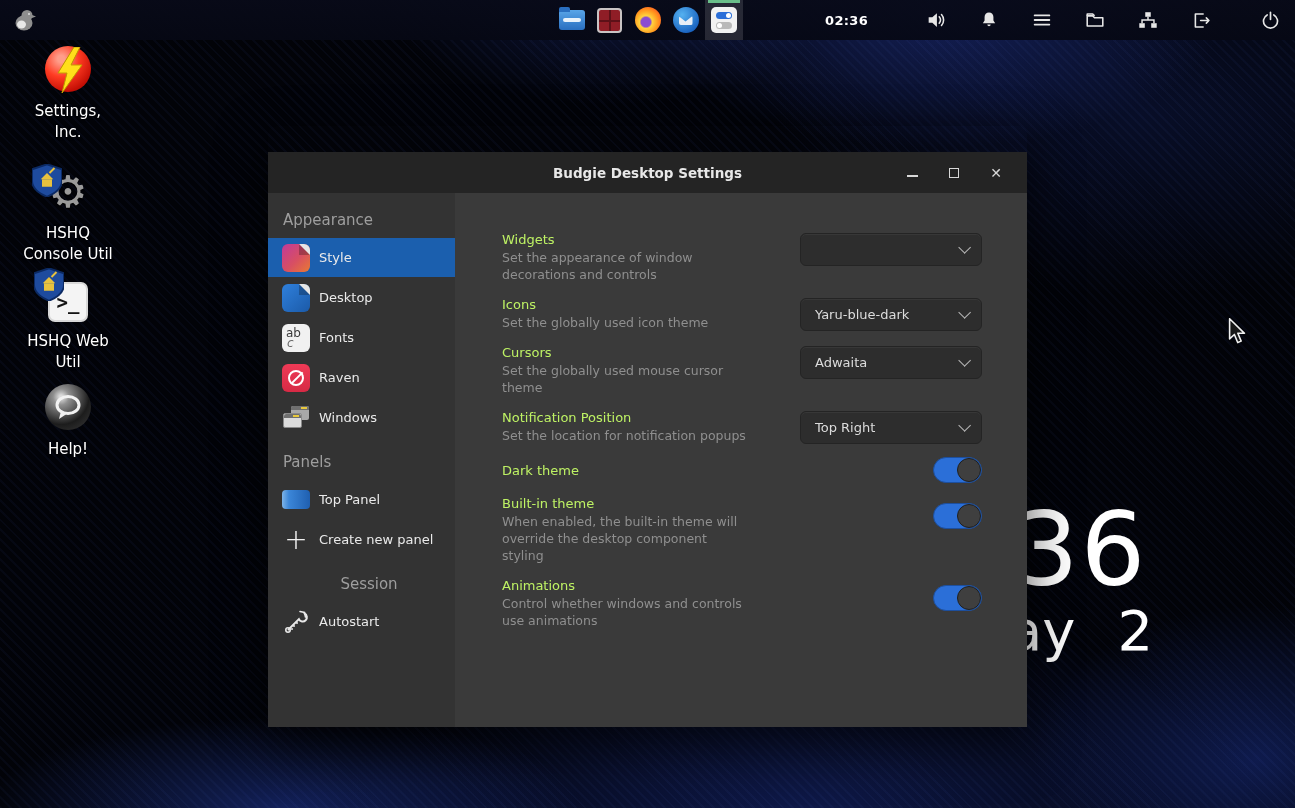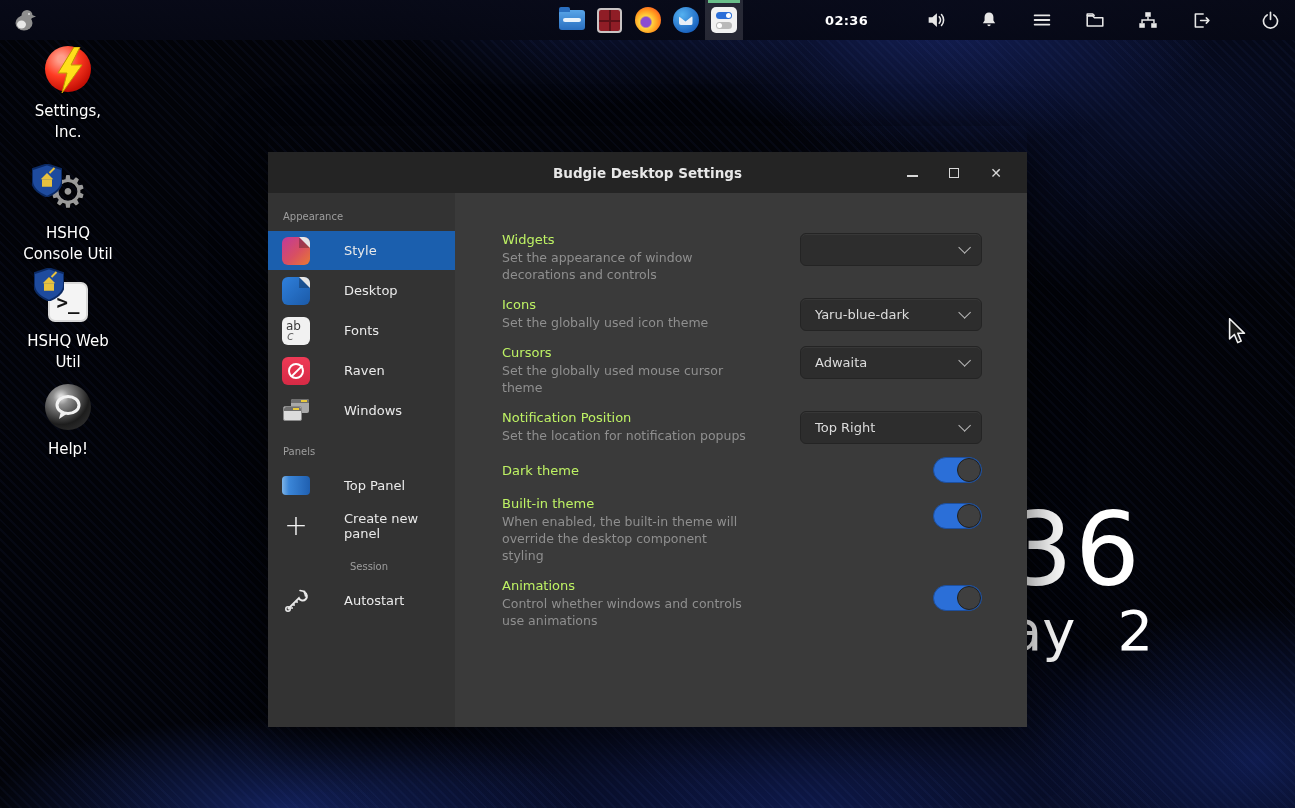--- a/index.html
+++ b/index.html
@@ -65,39 +65,39 @@
   .art-ball svg{ position:absolute; left:5px; top:1px; }
   .gear-glyph{ font-size:44px; color:#9a9a9a; line-height:44px; text-shadow:0 1px 1px #000; }
   .shield{ position:absolute; }
   .art-term{ width:40px; height:40px; border-radius:7px; background:#f4f4f4; border:2px solid #d8d8d8; display:flex; align-items:center; justify-content:center; color:#141414; font-weight:bold; font-size:19px; font-family:"DejaVu Sans Mono",monospace; }
   .art-help{ width:46px; height:46px; border-radius:50%;
     background:radial-gradient(circle at 35% 28%, #d9d9d9 0 4%, #8f8f8f 18%, #1c1c1c 62%, #3c3c3c 100%);
     display:flex; align-items:center; justify-content:center; }
 
   
   .bg-clock{ position:absolute; left:1008px; top:498px; z-index:1; color:#fff; font-family:"DejaVu Sans",sans-serif; }
-  .bg-clock .t{ font-size:102px; line-height:104px; font-weight:normal; letter-spacing:2px; }
+  .bg-clock .t{ font-size:102px; line-height:104px; font-weight:normal; letter-spacing:2px;text-align:center; }
   .bg-clock .d{ font-size:56px; line-height:58px; margin-top:0px; }
   .bg-clock .d .sp{ display:inline-block; width:42px; }
 
   
   .window{ position:absolute; left:268px; top:126px; width:759px; height:601px; z-index:5;
     border-radius:8px 8px 0 0; overflow:hidden; box-shadow:0 18px 50px rgba(0,0,0,.65); display:flex; flex-direction:column; }
   .titlebar{ height:41px; background:#242424; display:flex; align-items:center; justify-content:center; position:relative; flex:0 0 auto;margin-top:26px; }
   .titlebar .title{ color:#e8e8e8; font-size:13.5px; font-weight:bold; }
   .tb-buttons{ position:absolute; right:14px; top:0; height:41px; display:flex; align-items:center; gap:8px; }
   .tb-btn{ width:34px; height:30px; display:flex; align-items:center; justify-content:center; color:#d8d8d8; cursor:pointer; border-radius:4px; }
   .glyph-min{ width:11px; height:2px; background:#d8d8d8; margin-top:7px; }
   .glyph-max{ width:10px; height:10px; border:1.5px solid #d8d8d8; }
   .glyph-close{ font-size:14px; line-height:14px; }
 
   .win-body{ flex:1; display:flex; min-height:0; }
   .sidebar{ width:187px; background:#333333; flex:0 0 auto; padding-top:10px; }
-  .sb-header{ color:#9e9e9e; font-size:10px; padding:8px 0 9px 15px; }
-  .sb-item{ height:39px; display:flex; align-items:center; padding-left:14px; gap:34px; cursor:pointer; margin-bottom:1px; }
+  .sb-header{ color:#9e9e9e; font-size:15px; padding:8px 0 9px 15px; }
+  .sb-item{ height:39px; display:flex; align-items:center; padding-left:14px; gap:9px; cursor:pointer; margin-bottom:1px; }
   .sb-item.selected{ background:#1b5fae; }
   .sb-item .label{ color:#eaeaea; font-size:13px; }
   .sb-ico{ width:28px; height:28px; flex:0 0 auto; position:relative; display:flex; align-items:center; justify-content:center; }
 
   .fold{ border-radius:6px; width:28px; height:28px; position:relative; overflow:hidden; }
   .fold::after{ content:""; position:absolute; top:0; right:0; width:0; height:0;
     border-top:11px solid #e6e6e6; border-left:11px solid rgba(0,0,0,.25); }
   .fold.style-grad{ background:linear-gradient(135deg,#c13a9a 0%,#d84f62 55%,#e87a33 100%); }
   .fold.desktop-grad{ background:linear-gradient(135deg,#2f80dc 0%,#1b5aa8 100%); }
   .ico-fonts{ width:28px; height:28px; border-radius:6px; background:#f1f1f1; color:#3a3a3a; position:relative; }

